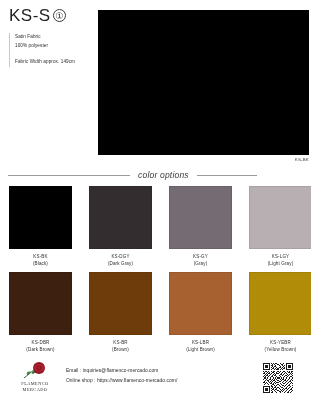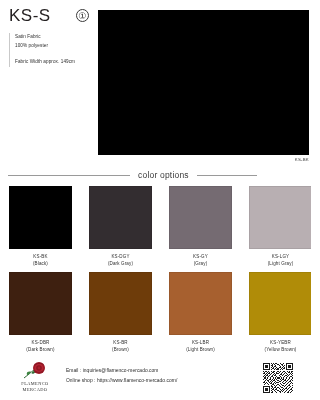--- a/index.html
+++ b/index.html
@@ -10,21 +10,21 @@
     color:#231f20;
     overflow:hidden;
     position:relative;
   }
   .sheet{position:relative;width:311px;height:400px;}
 
   
   .header{position:relative;height:158px;}
   .title-row{
     position:absolute;left:9px;top:7px;
-    display:flex;align-items:center;gap:25px;
+    display:flex;align-items:center;gap:2px;
   }
   .title{
     font-size:17px;letter-spacing:.5px;color:#231f20;font-weight:400;
     line-height:1;
   }
   .circle-num{
     width:13px;height:13px;border:1px solid #3a3a3a;border-radius:50%;
     font-size:9px;line-height:12px;text-align:center;color:#2b2b2b;
     box-sizing:border-box;
   }
@@ -48,21 +48,21 @@
 
   
   .divider{
     position:absolute;left:0;top:168px;width:311px;height:14px;
     display:flex;align-items:center;
   }
   .divider .rule{height:1px;background:#9a9a9a;}
   .divider .rule.left{width:122px;margin-left:8px;}
   .divider .rule.right{width:60px;margin-right:8px;}
   .divider .dlabel{
-    font-size:8.5px;color:#3b3b3b;padding:0 8px;white-space:nowrap;letter-spacing:.2px;
+    font-size:8.5px;color:#3b3b3b;padding:0 8px;white-space:nowrap;letter-spacing:.2px;font-style:italic;
   }
 
   
   .swatch-row{position:absolute;left:0;width:311px;display:flex;padding-left:9px;box-sizing:border-box;}
   .row1{top:186px;}
   .row2{top:272px;}
   .swatch{width:63px;margin-right:17px;}
   .swatch:last-child{margin-right:0;}
   .chip{width:63px;height:63px;display:block;}
   .chip.bordered{box-shadow:inset 0 0 0 1px rgba(0,0,0,.08);}

